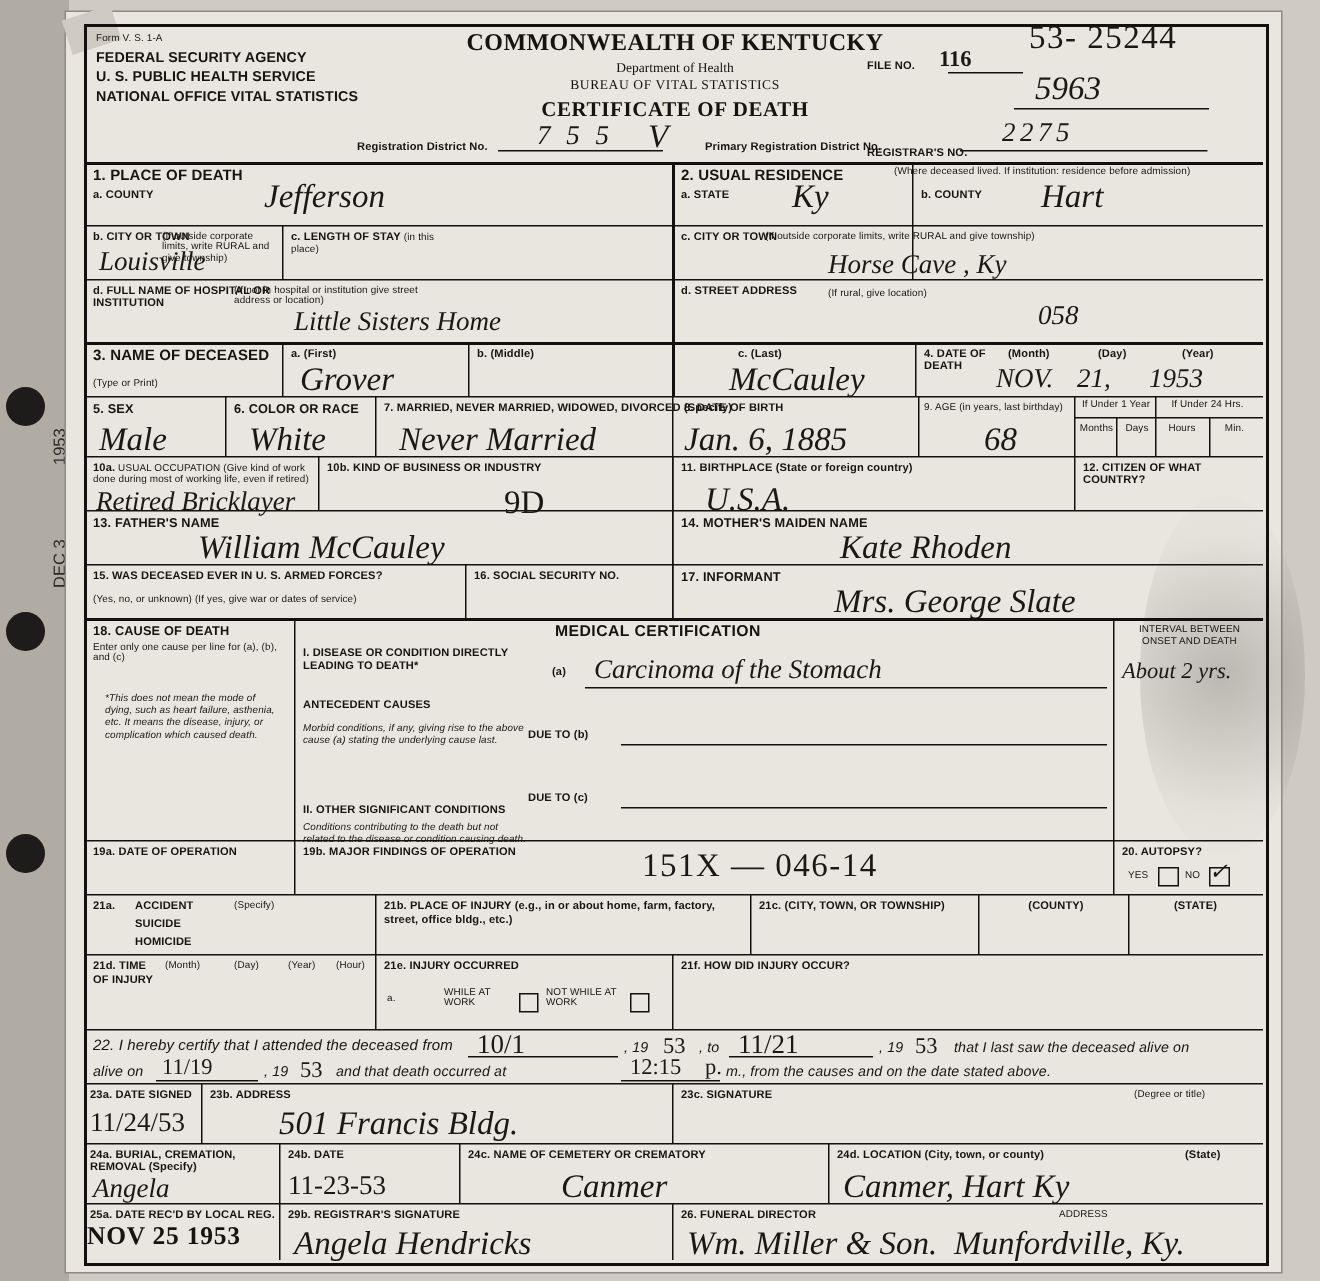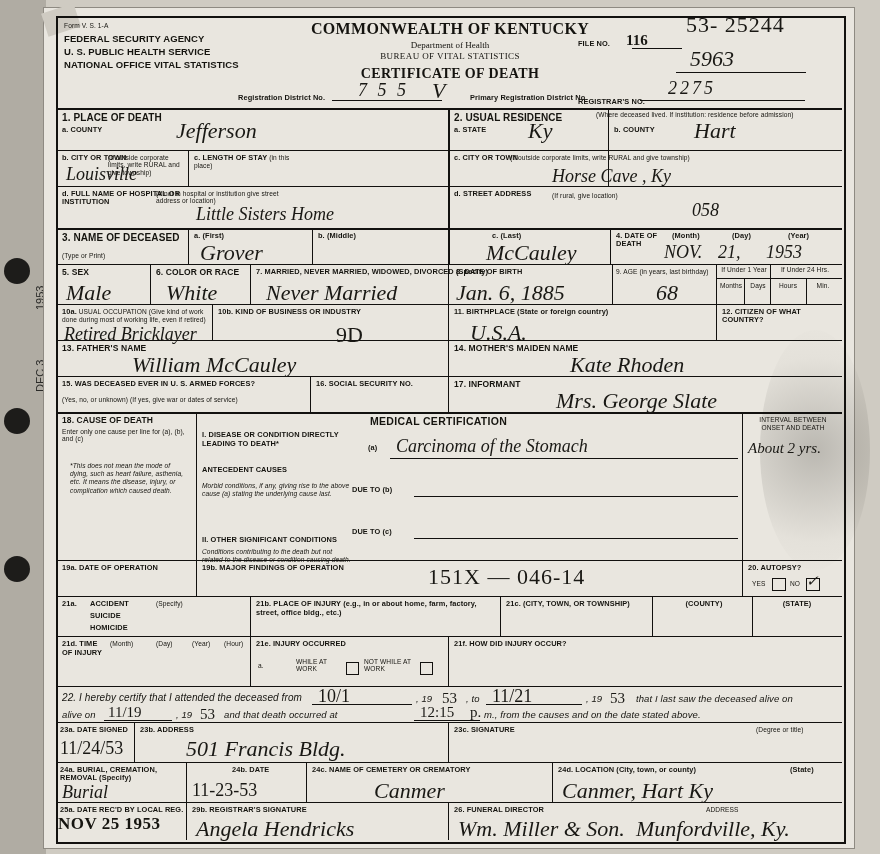--- a/index.html
+++ b/index.html
@@ -335,21 +335,21 @@
   <div class="lbl" style="left:62px;top:344px;">
     <span>13.</span>
     <span>FATHER'S NAME</span>
   </div>
   <div class="hw big" style="left:132px;top:352px;">William McCauley</div>
 
   <div class="lbl" style="left:454px;top:344px;">
     <span>14.</span>
     <span>MOTHER'S MAIDEN NAME</span>
   </div>
-  <div class="hw big" style="left:560px;top:352px;margin-left:10px;">Kate Rhoden</div>
+  <div class="hw big" style="left:560px;top:352px;">Kate Rhoden</div>
 
   <div class="lbl sm" style="left:62px;top:380px;width:244px;">
     <span>15.</span>
     <span>WAS DECEASED EVER IN U. S. ARMED FORCES?</span>
   </div>
   <div class="lbl xs" style="left:62px;top:396px;width:244px;">(Yes, no, or unknown) (If yes, give war or dates of service)</div>
 
   <div class="lbl sm" style="left:316px;top:380px;width:128px;">
     <span>16.</span>
     <span>SOCIAL SECURITY NO.</span>
@@ -492,23 +492,23 @@
   <div class="lbl sm" style="left:454px;top:726px;">
     <span>23c.</span>
     <span>SIGNATURE</span>
   </div>
   <div class="lbl xs" style="left:756px;top:726px;">(Degree or title)</div>
 
   <div class="lbl sm" style="left:60px;top:766px;width:124px;line-height:1.1;">
     <span>24a.</span>
     <span>BURIAL, CREMATION, REMOVAL (Specify)</span>
   </div>
-  <div class="hw med" style="left:62px;top:782px;">Burial</div>
-
-  <div class="lbl sm" style="left:192px;top:766px;margin-left:40px;">
+  <div class="hw med" style="left:62px;top:782px;">Angela</div>
+
+  <div class="lbl sm" style="left:192px;top:766px;">
     <span>24b.</span>
     <span>DATE</span>
   </div>
   <div class="hw med" style="left:192px;top:780px;font-style:normal;">11-23-53</div>
 
   <div class="lbl sm" style="left:312px;top:766px;">
     <span>24c.</span>
     <span>NAME OF CEMETERY OR CREMATORY</span>
   </div>
   <div class="hw big" style="left:374px;top:778px;">Canmer</div>

